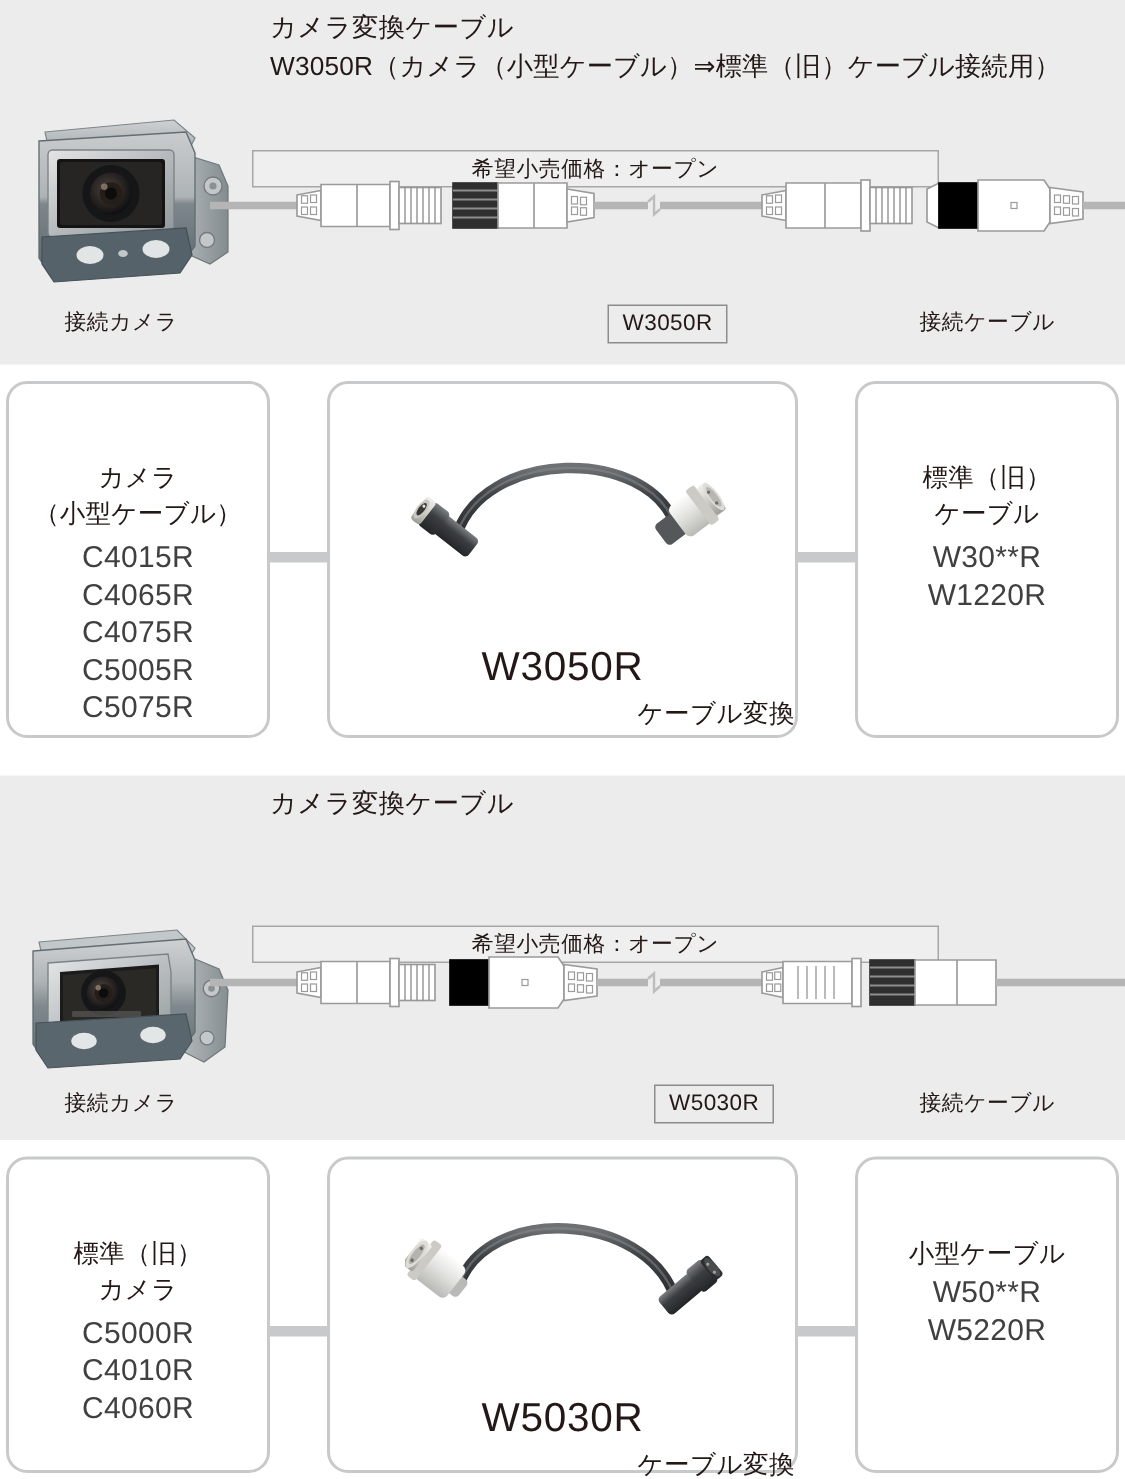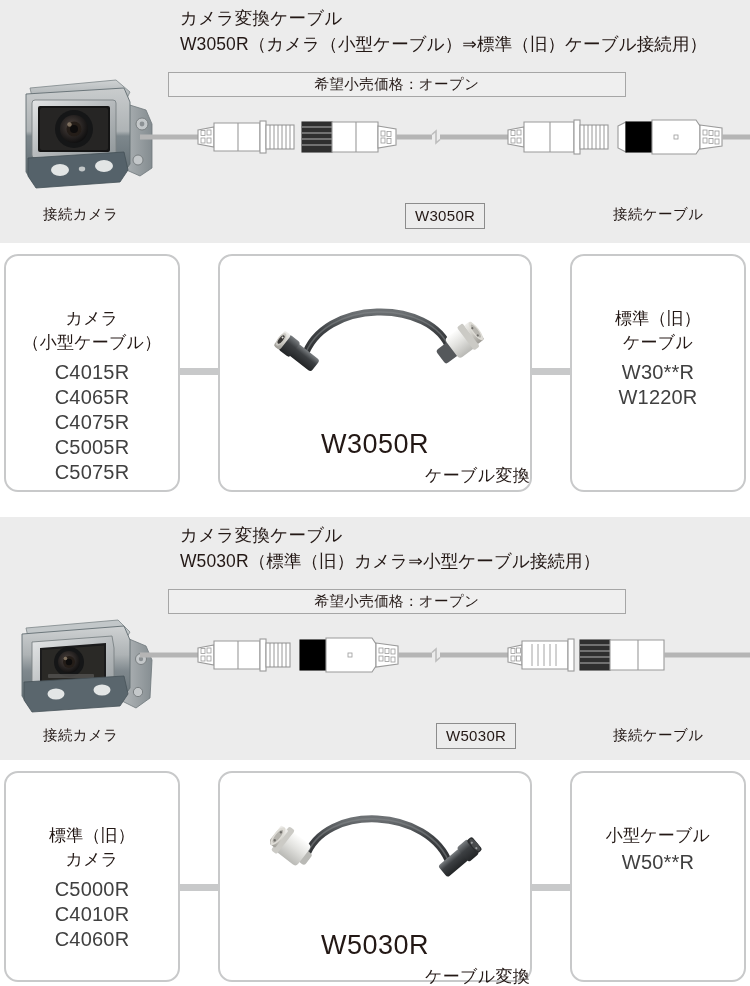--- a/index.html
+++ b/index.html
@@ -18,21 +18,21 @@
   #panel-1{top:0;height:243px;}
   #panel-2{top:517px;height:243px;}
 
   .hdr{position:absolute;left:154px;margin-left:26px;}
   .hdr .l1{font-size:17.5px;line-height:25px;letter-spacing:.3px;white-space:nowrap;}
   .hdr .l2{font-size:17.5px;line-height:27px;letter-spacing:.1px;white-space:nowrap;}
   .price-box{
     position:absolute;left:168px;width:458px;height:25px;
     border:1px solid #a6a6a6;background:#efefef;
     display:flex;align-items:center;justify-content:center;
-    font-size:14.5px;letter-spacing:.4px;box-sizing:border-box;
+    font-size:14.5px;letter-spacing:.4px;box-sizing:border-box;margin-top:28px;
   }
 
   
   .cam-wrap{position:absolute;}
   .cam-svg{display:block;}
 
   
   .wire-svg{position:absolute;display:block;}
 
   
@@ -307,21 +307,20 @@
         <div class="code">W30**R</div>
         <div class="code">W1220R</div>
       </div>
     </div>
   </div>
 
   <div class="panel" id="panel-2"></div>
 
   <div class="hdr" style="top:523px;">
     <div class="l1">カメラ変換ケーブル</div>
-    <div class="l2">W5030R（標準（旧）カメラ⇒小型ケーブル接続用）</div>
   </div>
 
   <div class="price-box" style="top:589px;">希望小売価格：オープン</div>
 
   <div class="cam-wrap" style="left:10px;top:614px;">
     <svg class="cam-svg" width="160" height="110" viewBox="0 0 160 110">
       <defs>
         <linearGradient id="bodyG2" x1="0" y1="0" x2="0" y2="1">
           <stop offset="0" stop-color="#cfd2d3"></stop>
             <stop offset="0.35" stop-color="#aeb3b5"></stop>
@@ -514,17 +513,18 @@
       <div class="card-title">W5030R</div>
       <div class="card-sub">ケーブル変換</div>
     </div>
   </div>
 
   <div class="card" style="left:570px;top:771px;width:176px;height:211px;padding-left:24px;">
     <div class="card-inner" style="top:16px;">
       <div class="card-head">小型ケーブル</div>
       <div class="card-codes" style="margin-top:2px;">
         <div class="code">W50**R</div>
+        <div class="code">W5220R</div>
       </div>
     </div>
   </div>
 
 </div>
 
 </body></html>

